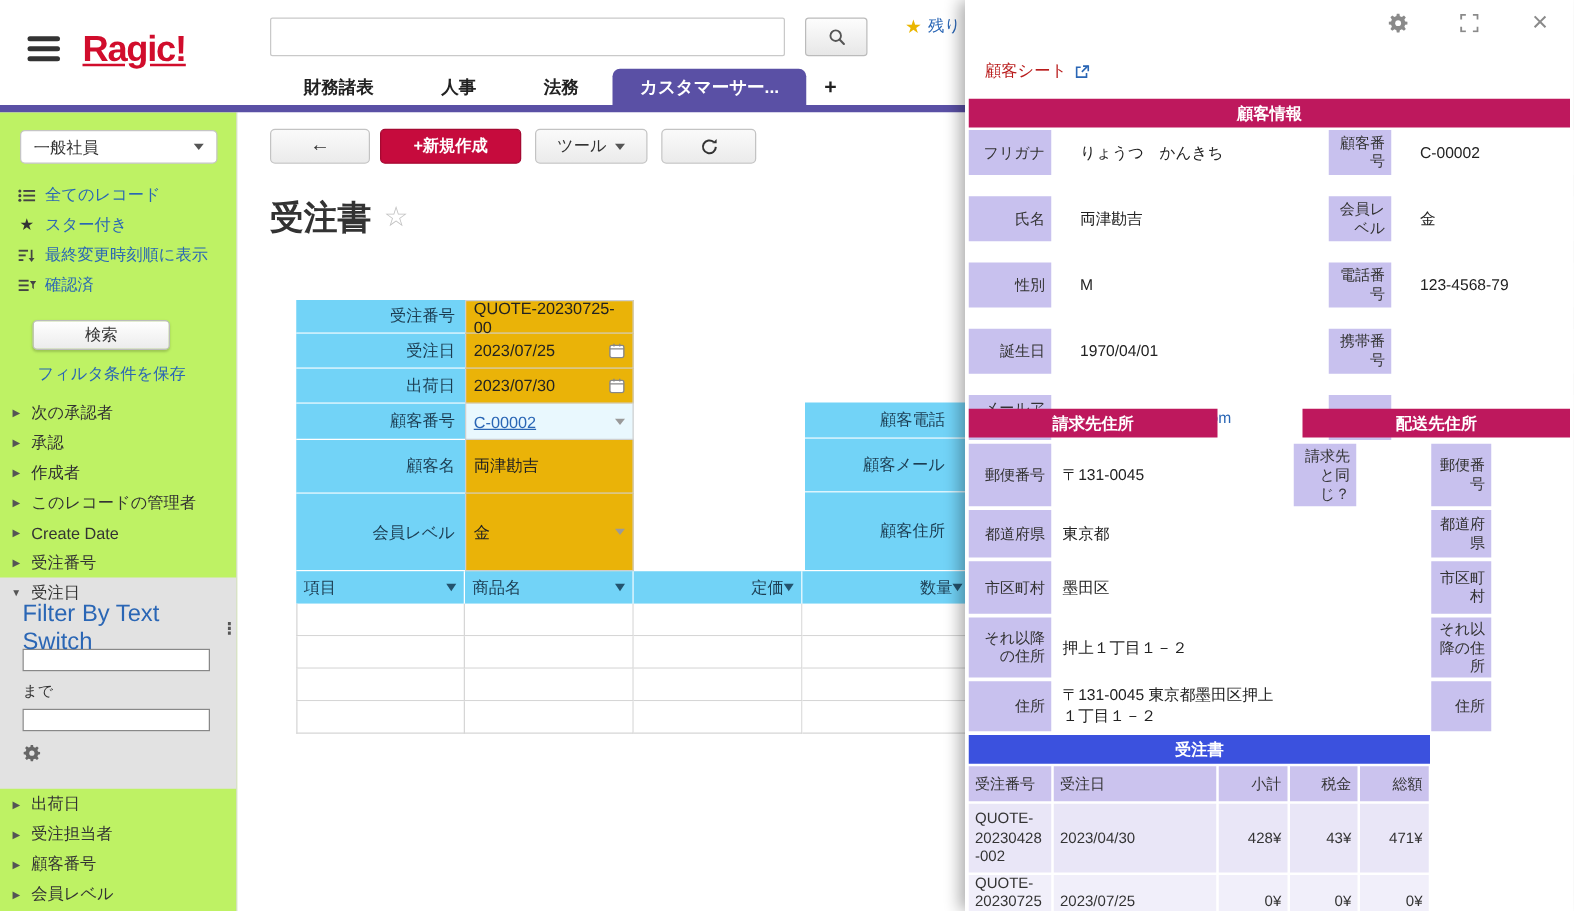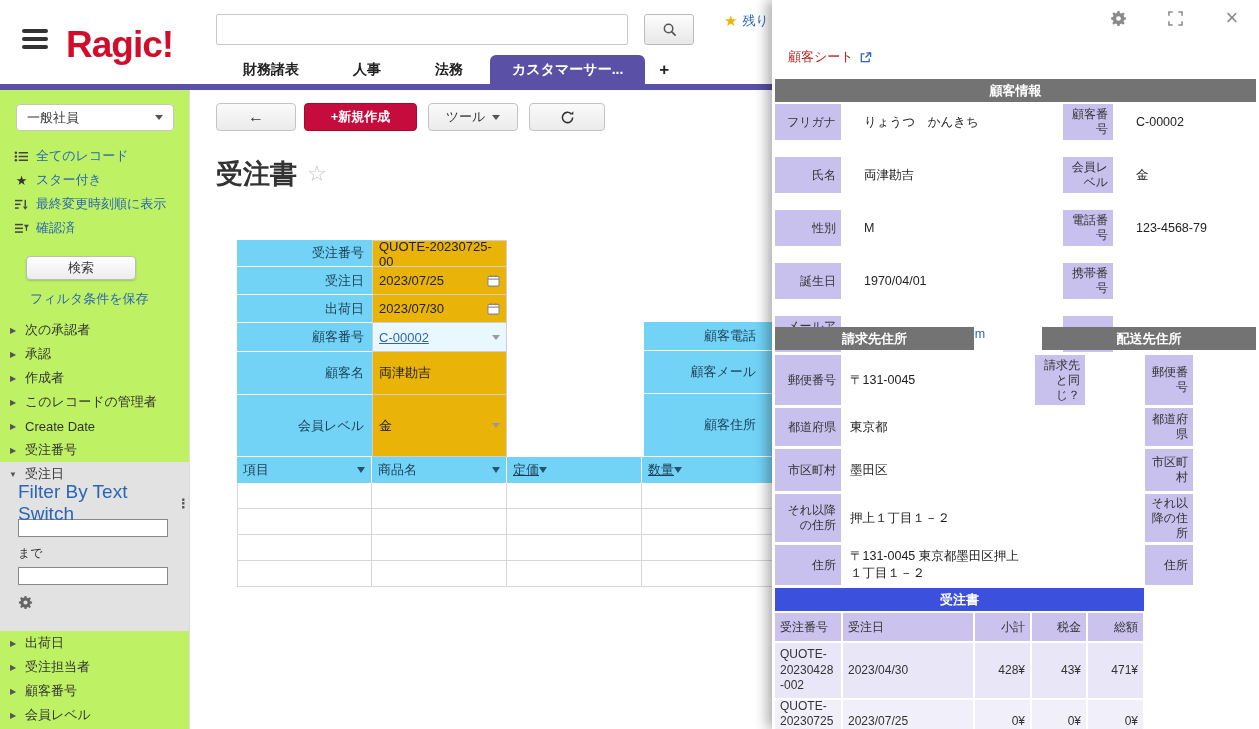--- a/index.html
+++ b/index.html
@@ -4,21 +4,21 @@
 <style>
   * { margin:0; padding:0; box-sizing:border-box; }
   html,body { background:#fff; }
   body { font-family:"Liberation Sans","DejaVu Sans",sans-serif; font-size:13px; color:#333; }
   .app { position:relative; width:1259px; height:729px; overflow:hidden; background:#fff; }
 
   
   .topbar { position:absolute; top:0; left:0; width:1259px; height:84px; background:#fff; }
   .hamburger { position:absolute; left:22px; top:28px; width:30px; height:26px; background:none; border:none; cursor:pointer; }
   .hamburger i { display:block; width:26px; height:3.5px; background:#333; border-radius:2px; margin:0 0 4.5px 0; }
-  .logo { position:absolute; left:66px; top:24px; font-size:37px; font-weight:bold; color:#d10d2c; letter-spacing:-1px; }
+  .logo { position:absolute; left:66px; top:24px; font-size:29px; font-weight:bold; color:#d10d2c; letter-spacing:-1px;text-decoration:underline; }
   .global-search { position:absolute; left:216px; top:14px; width:412px; height:31px; border:1px solid #c9c9c9; border-radius:2px; padding:0 8px; font-size:14px; outline:none; }
   .search-btn { position:absolute; left:644px; top:14px; width:50px; height:31px; border:1px solid #bbb; border-radius:3px; background:linear-gradient(#fdfdfd,#e7e7e7); cursor:pointer; display:flex; align-items:center; justify-content:center; }
   .quota { position:absolute; left:724px; top:12px; display:flex; gap:5px; align-items:center; white-space:nowrap; }
   .quota-star { color:#eab600; font-size:15px; }
   .quota-text { color:#2a66b5; font-size:13px; cursor:pointer; }
 
   
   .tabbar { position:absolute; left:216px; top:55px; height:29px; display:flex; }
   .tab { padding:0 27px; line-height:29px; font-weight:bold; font-size:14px; color:#222; cursor:pointer; white-space:nowrap; }
   .tab.active { background:#5a50a5; color:#fff; border-radius:6px 6px 0 0; padding:0 22px; }
@@ -67,34 +67,34 @@
   .cellcaret { width:0; height:0; border-left:4px solid transparent; border-right:4px solid transparent; border-top:5px solid #9a9a9a; flex:none; }
 
   .contact-table { position:absolute; left:454px; top:232px; width:128px; }
   .contact-table .flabel { width:128px; padding-right:16px; }
 
   .items-table { position:absolute; left:47px; top:367px; }
   .ith { display:flex; height:26px; }
   .ithc { width:135px; background:#72d3f7; display:flex; align-items:center; padding:0 6px; font-size:13px; color:#1c3d52; border-right:1px solid #fff; }
   .ithc .lbl { white-space:nowrap; }
   .hcaret { width:0; height:0; border-left:4.5px solid transparent; border-right:4.5px solid transparent; border-top:6px solid #23536e; margin-left:auto; flex:none; cursor:pointer; }
-  .ithc.num { justify-content:flex-start; gap:0;text-decoration:underline; }
+  .ithc.num { justify-content:flex-end; gap:0; }
   .ithc.num .hcaret { margin-left:0; }
   .itr { display:flex; height:26px; }
   .itc { width:135px; background:#fff; border-right:1px solid #d6d6d6; border-bottom:1px solid #d6d6d6; }
   .itc:first-child { border-left:1px solid #d6d6d6; }
 
   
   .overlay { position:absolute; top:0; left:772px; width:487px; height:729px; background:#fff; box-shadow:-5px 0 12px rgba(0,0,0,.32); }
   .ov-tool { position:absolute; top:8px; width:20px; height:20px; cursor:pointer; display:flex; align-items:center; justify-content:center; color:#8a8a8a; }
   .ov-gear { left:336px; }
   .ov-expand { left:393px; }
   .ov-close { left:450px; font-size:22px; line-height:18px; }
   .sheet-link { position:absolute; left:16px; top:48px; color:#b91c1c; font-size:13px; display:flex; align-items:center; gap:5px; cursor:pointer; text-decoration:none; }
-  .sec-head { position:absolute; height:23px; background:#737373; color:#fff; font-weight:bold; font-size:13px; display:flex; align-items:center; justify-content:center; }
+  .sec-head { position:absolute; height:23px; background:#be185d; color:#fff; font-weight:bold; font-size:13px; display:flex; align-items:center; justify-content:center; }
   .sec-customer { left:3px; top:79px; width:481px; }
   .sec-billing { left:3px; top:327px; width:199px; }
   .sec-shipping { left:270px; top:327px; width:214px; }
   .sec-orders { left:3px; top:588px; width:369px; background:#3b51de; }
 
   .cust-grid { position:absolute; left:3px; top:104px; width:481px; display:grid; grid-template-columns:66px 188px 50px 171px; grid-auto-rows:36px; gap:17px; }
   .ov-label { background:#c8c1ee; display:flex; align-items:center; justify-content:flex-end; text-align:right; padding:2px 5px; font-size:12px; line-height:1.25; color:#333; }
   .ov-value { display:flex; align-items:center; padding:0 6px; font-size:12.5px; color:#222; background:#fff; }
   .ov-value.link { color:#2a66b5; cursor:pointer; }
 

